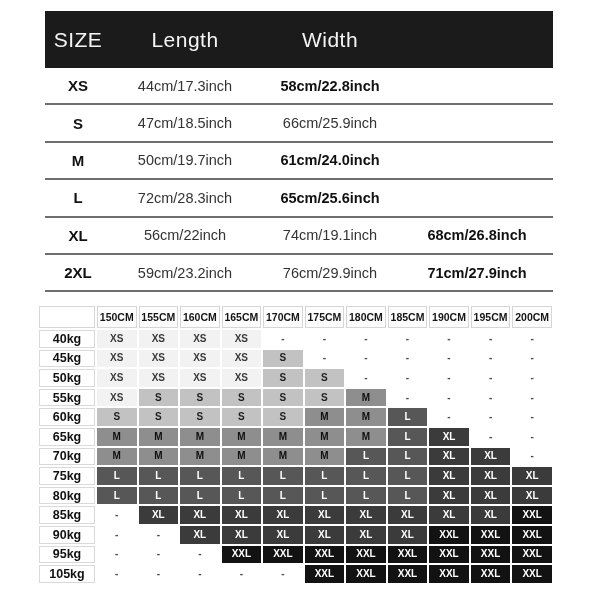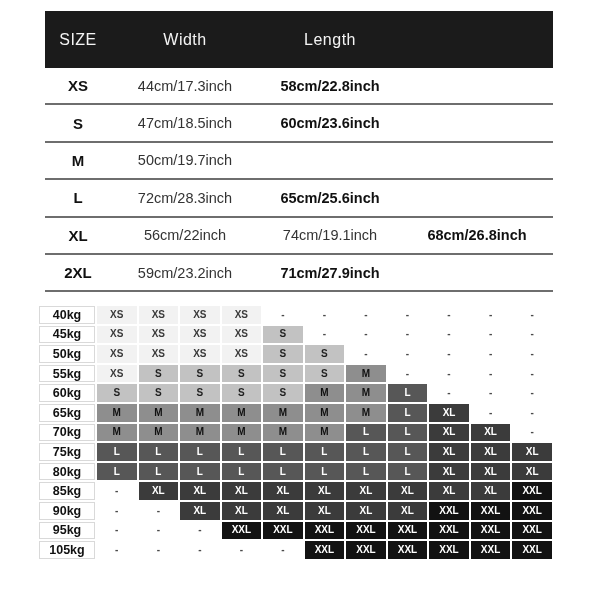--- a/index.html
+++ b/index.html
@@ -3,21 +3,21 @@
 <meta charset="utf-8">
 <style>
   html,body{margin:0;padding:0;background:#ffffff;}
   body{width:600px;height:600px;position:relative;overflow:hidden;
        font-family:"Liberation Sans", sans-serif;-webkit-font-smoothing:antialiased;}
 
   
   .size-table{position:absolute;left:45px;top:11px;width:508px;}
   .st-header{display:grid;grid-template-columns:66px 148px 142px 152px;
              align-items:center;height:57px;background:#1b1b1b;color:#f4f4f4;}
-  .st-header .hc{text-align:center;font-size:16px;letter-spacing:.5px;}
+  .st-header .hc{text-align:center;font-size:21px;letter-spacing:.5px;}
   .st-row{display:grid;grid-template-columns:66px 148px 142px 152px;
           align-items:center;height:35.4px;border-bottom:2px solid #6e6e6e;}
   .st-row .c{text-align:center;font-size:14.5px;color:#333;}
   .st-row .c.size{font-weight:bold;color:#111;font-size:15px;}
   .st-row .c.sleeve{font-weight:bold;color:#111;}
 
   
   .fit-matrix-wrap{position:absolute;left:37px;top:304px;width:517px;}
   table.fit-matrix{width:517px;border-collapse:separate;border-spacing:2px;
                    table-layout:fixed;}
@@ -32,52 +32,54 @@
   .fm-cell{height:15.6px;font-size:10px;font-weight:bold;text-align:center;
            padding:0;line-height:1;white-space:nowrap;}
   .fm-cell.empty{font-weight:bold;}
 </style>
 </head>
 <body>
 
 <section class="size-table">
   <div class="st-header" id="st-header">
       <div class="hc">SIZE</div>
+      <div class="hc">Length</div>
       <div class="hc">Width</div>
-      <div class="hc">Length</div>
     </div>
   <div id="st-body">
       <div class="st-row">
         <div class="c size">XS</div>
         <div class="c">44cm/17.3inch</div>
         <div class="c sleeve">58cm/22.8inch</div>
       </div>
       <div class="st-row">
         <div class="c size">S</div>
         <div class="c">47cm/18.5inch</div>
-        <div class="c sleeve">60cm/23.6inch</div>
+        <div class="c">66cm/25.9inch</div>
       </div>
       <div class="st-row">
         <div class="c size">M</div>
         <div class="c">50cm/19.7inch</div>
+        <div class="c sleeve">61cm/24.0inch</div>
       </div>
       <div class="st-row">
         <div class="c size">L</div>
         <div class="c">72cm/28.3inch</div>
         <div class="c sleeve">65cm/25.6inch</div>
       </div>
       <div class="st-row">
         <div class="c size">XL</div>
         <div class="c">56cm/22inch</div>
         <div class="c">74cm/19.1inch</div>
         <div class="c sleeve">68cm/26.8inch</div>
       </div>
       <div class="st-row">
         <div class="c size">2XL</div>
         <div class="c">59cm/23.2inch</div>
+        <div class="c">76cm/29.9inch</div>
         <div class="c sleeve">71cm/27.9inch</div>
       </div>
     </div>
 </section>
 
 <section class="fit-matrix-wrap">
   <table class="fit-matrix" id="fit-matrix-table">
     <colgroup id="fm-cols">
         <col class="wcol">
         <col>
@@ -87,20 +89,34 @@
         <col>
         <col>
         <col>
         <col>
         <col>
         <col>
         <col>
       </colgroup>
     <tbody id="fm-body">
         <tr>
+          <td class="fm-hcell fm-corner"></td>
+          <td class="fm-hcell">150CM</td>
+          <td class="fm-hcell">155CM</td>
+          <td class="fm-hcell">160CM</td>
+          <td class="fm-hcell">165CM</td>
+          <td class="fm-hcell">170CM</td>
+          <td class="fm-hcell">175CM</td>
+          <td class="fm-hcell">180CM</td>
+          <td class="fm-hcell">185CM</td>
+          <td class="fm-hcell">190CM</td>
+          <td class="fm-hcell">195CM</td>
+          <td class="fm-hcell">200CM</td>
+        </tr>
+        <tr>
           <td class="fm-wcell">40kg</td>
           <td class="fm-cell" style="background: rgb(242, 242, 242); color: rgb(58, 58, 58);">XS</td>
           <td class="fm-cell" style="background: rgb(242, 242, 242); color: rgb(58, 58, 58);">XS</td>
           <td class="fm-cell" style="background: rgb(242, 242, 242); color: rgb(58, 58, 58);">XS</td>
           <td class="fm-cell" style="background: rgb(242, 242, 242); color: rgb(58, 58, 58);">XS</td>
           <td class="fm-cell empty" style="background: rgb(255, 255, 255); color: rgb(74, 74, 74);">-</td>
           <td class="fm-cell empty" style="background: rgb(255, 255, 255); color: rgb(74, 74, 74);">-</td>
           <td class="fm-cell empty" style="background: rgb(255, 255, 255); color: rgb(74, 74, 74);">-</td>
           <td class="fm-cell empty" style="background: rgb(255, 255, 255); color: rgb(74, 74, 74);">-</td>
           <td class="fm-cell empty" style="background: rgb(255, 255, 255); color: rgb(74, 74, 74);">-</td>

